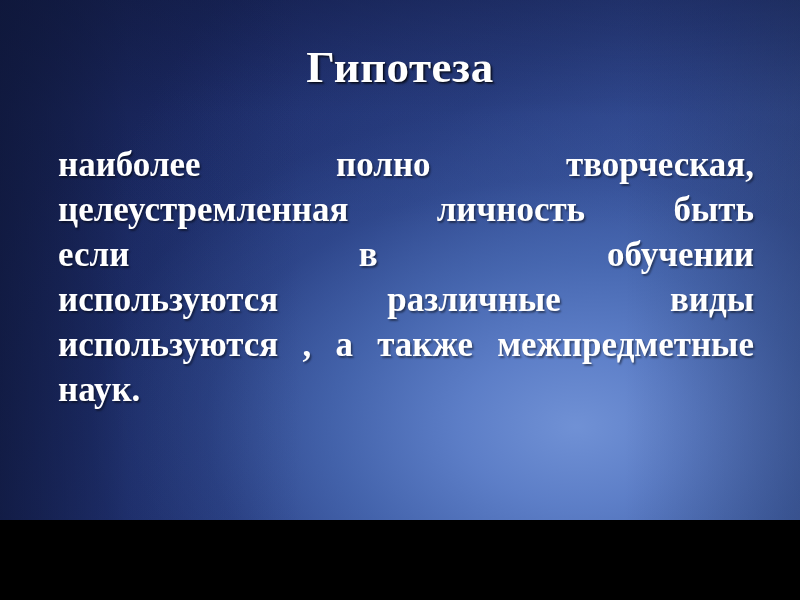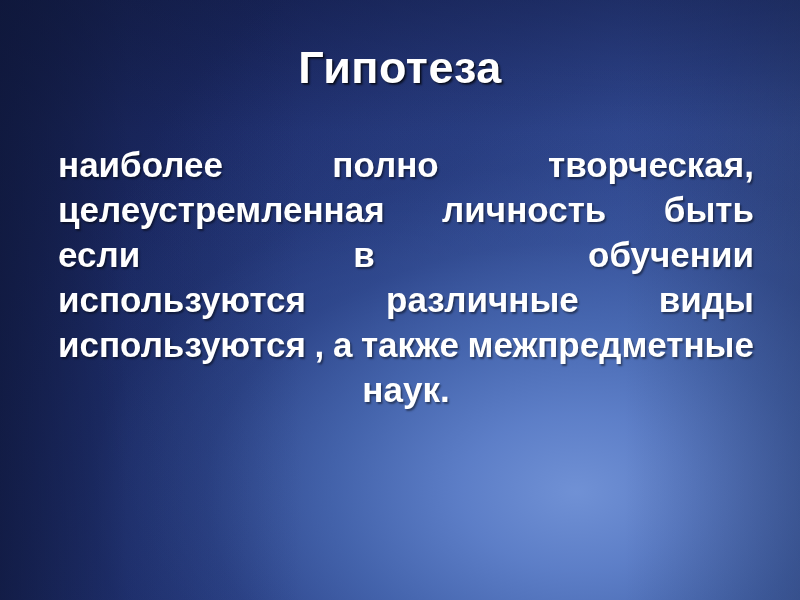--- a/index.html
+++ b/index.html
@@ -3,23 +3,23 @@
 <meta charset="utf-8">
 <style>
   html, body {
     margin: 0;
     padding: 0;
     background: #000;
   }
   #slide {
     position: relative;
     width: 800px;
-    height: 600px;
+    height: 520px;
     overflow: hidden;
-    font-family: Liberation Sans, sans-serif;
+    font-family: Liberation Serif, serif;
     
     background-color: #1d2c6b;
     background-image:
       radial-gradient(ellipse 640px 430px at 72% 82%,
           rgba(113,146,214,0.98) 0%,
           rgba(96,130,203,0.92) 18%,
           rgba(74,108,180,0.78) 38%,
           rgba(52,80,148,0.50) 58%,
           rgba(35,58,118,0.22) 76%,
           rgba(29,44,107,0.00) 100%),
@@ -77,21 +77,21 @@
     text-shadow: 1.5px 1.5px 2px rgba(0,0,0,0.45);
     display: flex;
     flex-direction: row;
     align-items: baseline;
   }
   
   .line.justify {
     justify-content: space-between;
   }
   .line.last {
-    justify-content: center;
+    justify-content: flex-start;
   }
   .line .w {
     display: inline-block;
   }
 </style>
 </head>
 <body>
 
 <div id="slide">
 

